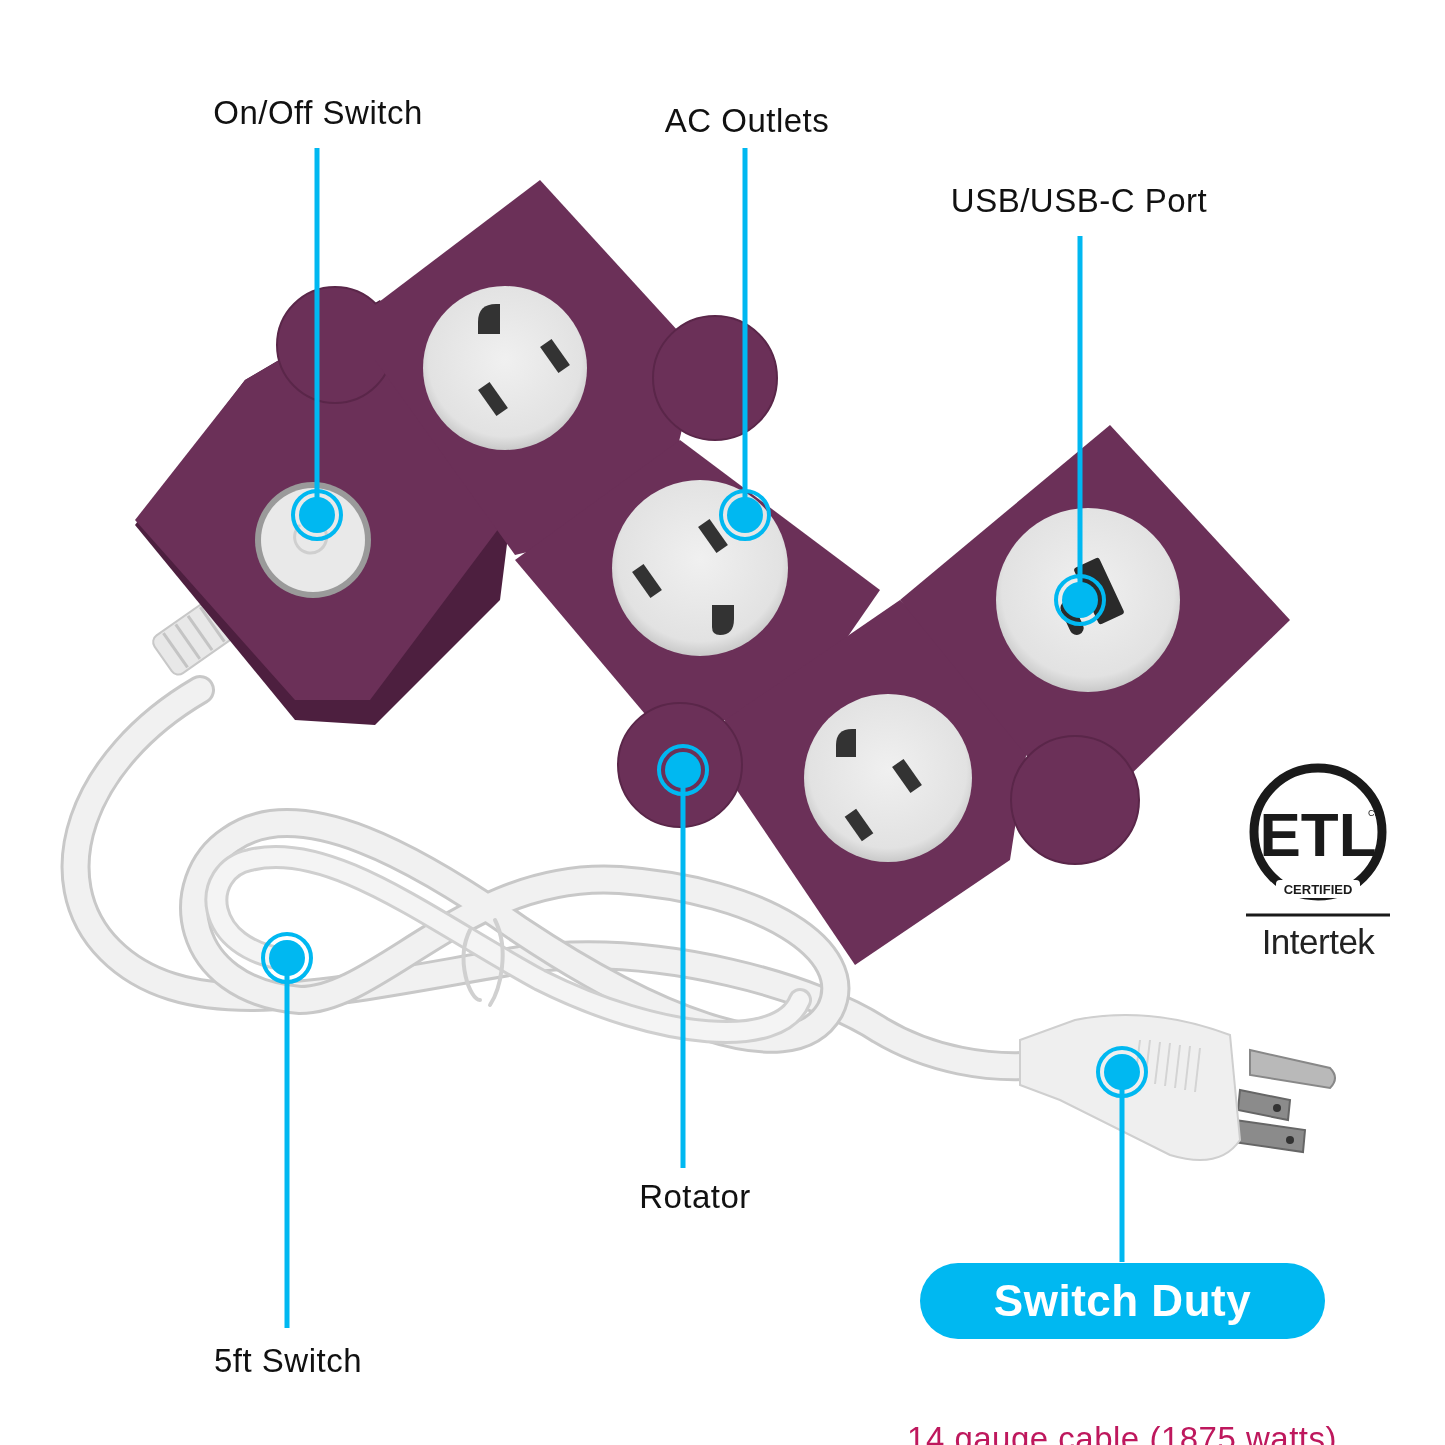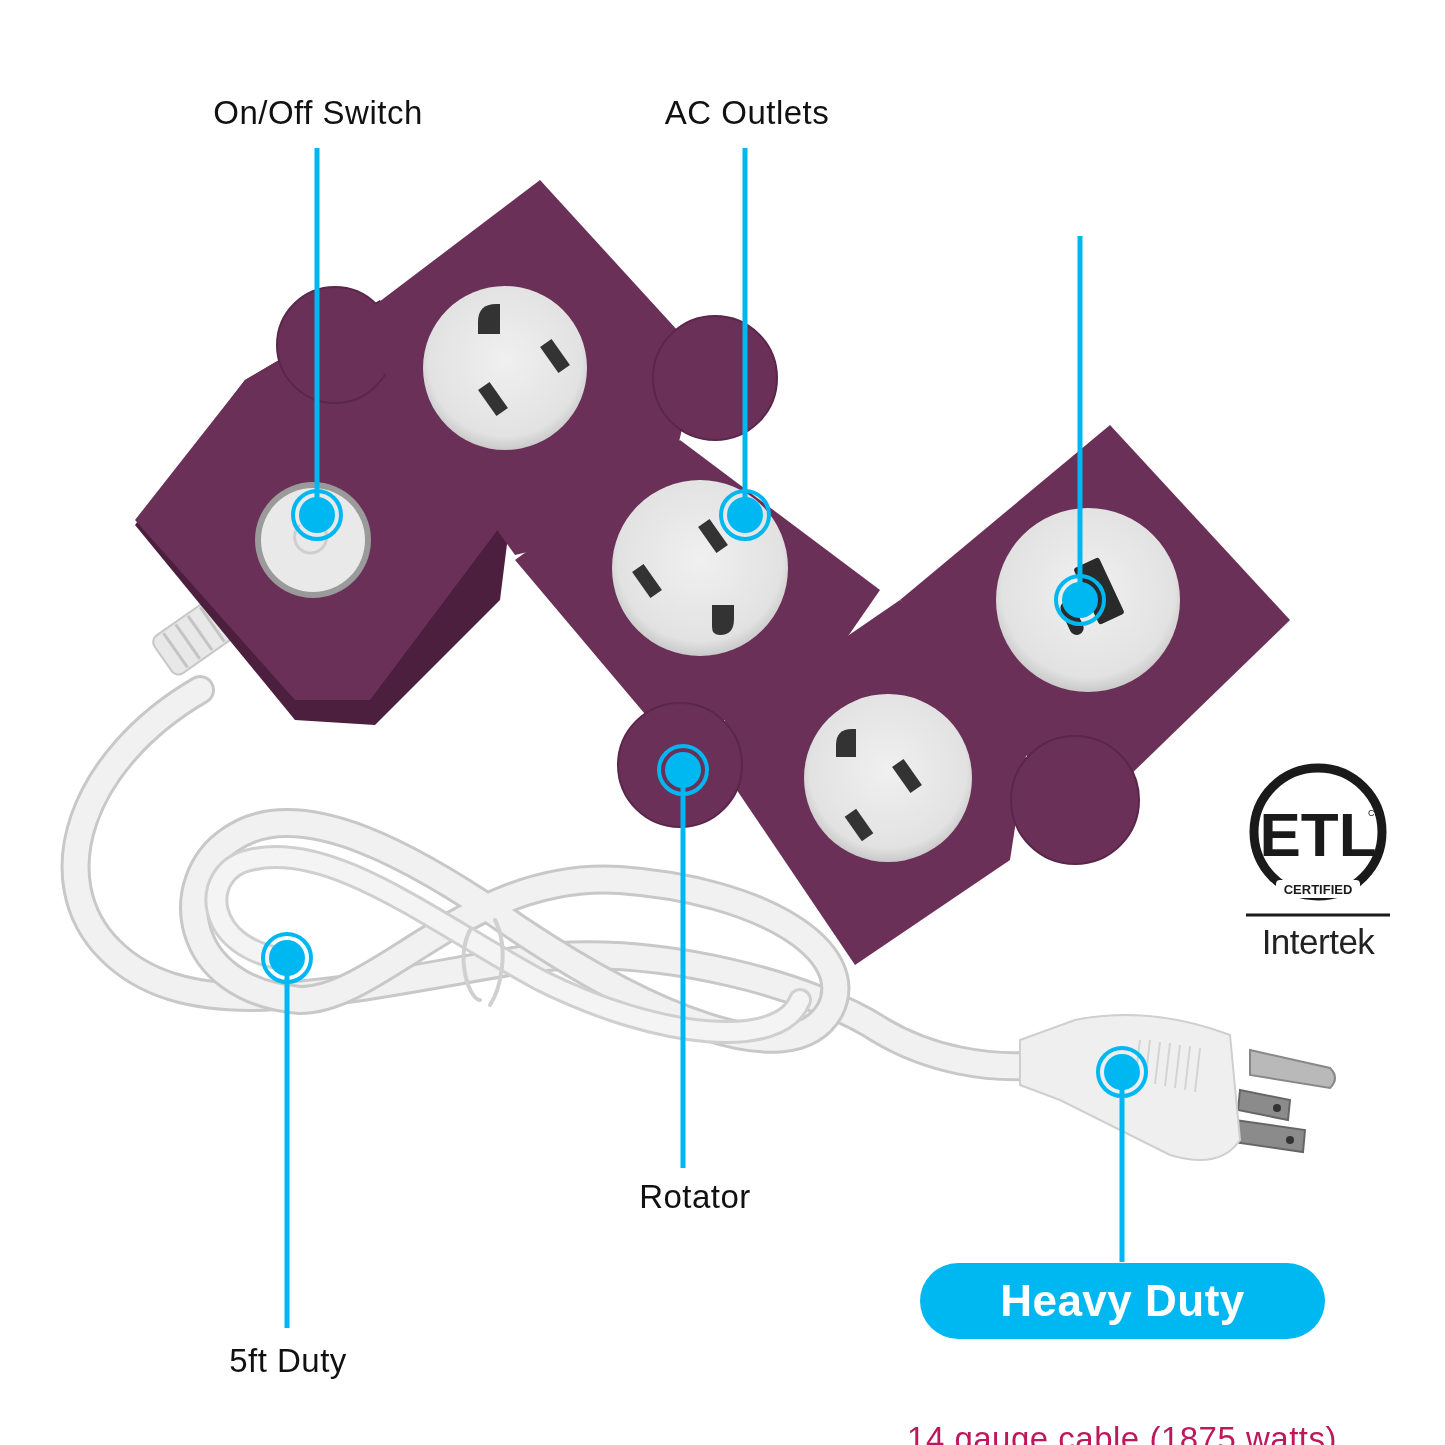--- a/index.html
+++ b/index.html
@@ -130,25 +130,26 @@
       <circle cx="683" cy="770" r="24" fill="none" stroke="#00b8f1" stroke-width="4"></circle>
       <circle cx="683" cy="770" r="18" fill="#00b8f1"></circle>
       <circle cx="287" cy="958" r="24" fill="none" stroke="#00b8f1" stroke-width="4"></circle>
       <circle cx="287" cy="958" r="18" fill="#00b8f1"></circle>
       <circle cx="1122" cy="1072" r="24" fill="none" stroke="#00b8f1" stroke-width="4"></circle>
       <circle cx="1122" cy="1072" r="18" fill="#00b8f1"></circle>
     </g>
   </svg>
 
   <div class="label" style="left:318px; top:94px;">On/Off Switch</div>
-  <div class="label" style="left:747px; top:94px;">AC Outlets</div>
+  <div class="label" style="left:747px; top:102px;">AC Outlets</div>
+  <div class="label" style="left:1079px; top:182px;">USB/USB-C Port</div>
   <div class="label" style="left:683px; top:1178px;margin-left:12px;">Rotator</div>
-  <div class="label" style="left:288px; top:1342px;">5ft Duty</div>
+  <div class="label" style="left:288px; top:1342px;">5ft Switch</div>
 
-  <div class="badge">Heavy Duty</div>
+  <div class="badge">Switch Duty</div>
   <div class="sub">14 gauge cable (1875 watts)</div>
 
   <svg class="etl" viewBox="0 0 160 210">
     <circle cx="80" cy="72" r="64" fill="none" stroke="#1a1a1a" stroke-width="9"></circle>
     <text x="80" y="96" text-anchor="middle" font-family="Liberation Sans, sans-serif" font-weight="bold" font-size="62" fill="#1a1a1a">ETL</text>
     <text x="130" y="56" font-family="Liberation Sans, sans-serif" font-size="9" fill="#1a1a1a">CM</text>
     <rect x="38" y="120" width="84" height="18" rx="4" fill="#ffffff"></rect>
     <text x="80" y="134" text-anchor="middle" font-family="Liberation Sans, sans-serif" font-weight="bold" font-size="13" fill="#1a1a1a">CERTIFIED</text>
     <line x1="8" y1="155" x2="152" y2="155" stroke="#1a1a1a" stroke-width="3"></line>
   </svg>

